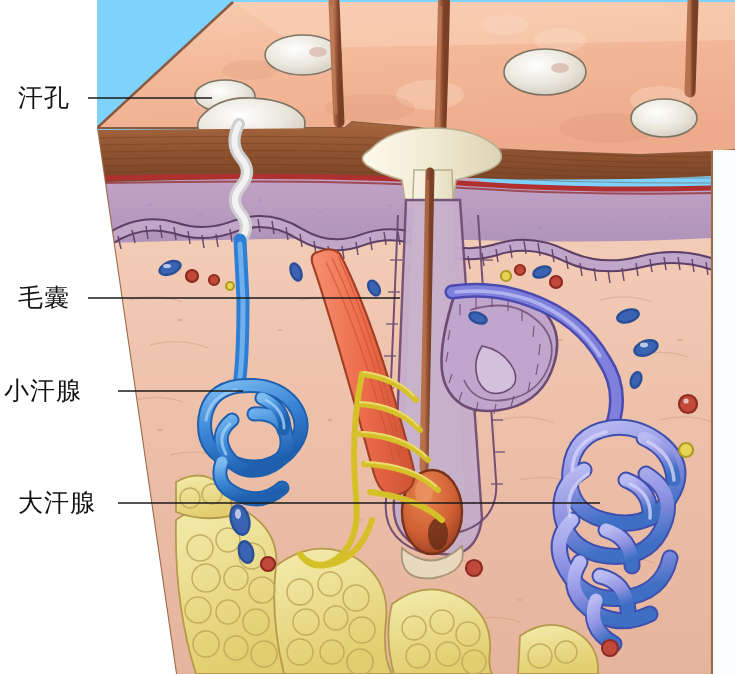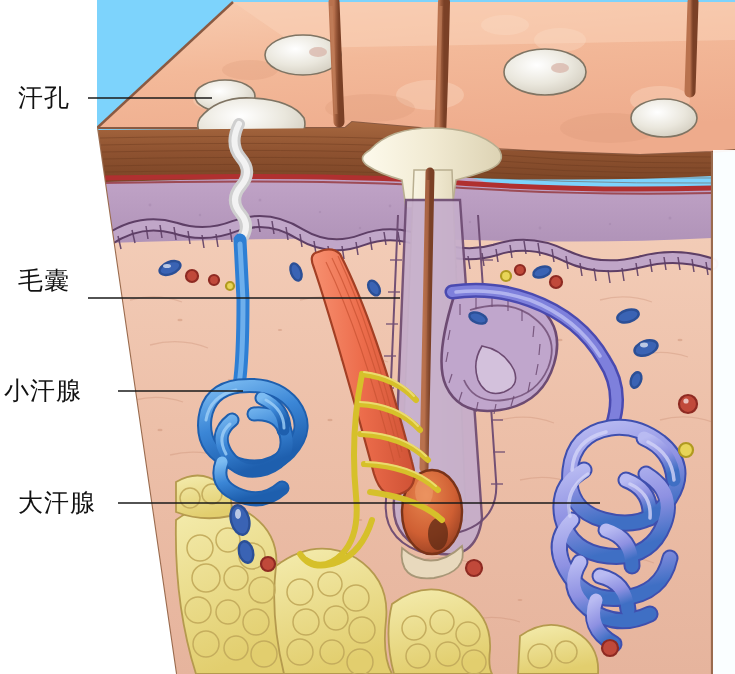--- a/index.html
+++ b/index.html
@@ -506,18 +506,18 @@
   <g id="leaders" stroke="#1a1a1a" stroke-width="1.6" fill="none">
         <line x1="88" y1="98" x2="212" y2="98" stroke="#1a1a1a" stroke-width="1.6"></line>
         <line x1="88" y1="298" x2="400" y2="298" stroke="#1a1a1a" stroke-width="1.6"></line>
         <line x1="118" y1="391" x2="243" y2="391" stroke="#1a1a1a" stroke-width="1.6"></line>
         <line x1="118" y1="503" x2="600" y2="503" stroke="#1a1a1a" stroke-width="1.6"></line>
       </g>
 </svg>
 
 <div id="labels-layer">
       <div class="lbl" style="left: 18px; top: 85px; color: rgb(17, 17, 17);">汗孔</div>
-      <div class="lbl" style="left: 18px; top: 268px; color: rgb(17, 17, 17);">毛囊</div>
+      <div class="lbl" style="left: 18px; top: 285px; color: rgb(17, 17, 17);">毛囊</div>
       <div class="lbl" style="left: 4px; top: 378px; color: rgb(17, 17, 17);">小汗腺</div>
       <div class="lbl" style="left: 18px; top: 490px; color: rgb(17, 17, 17); text-align: center;">大汗腺</div>
     </div>
 
 </div>
 
 </body></html>

